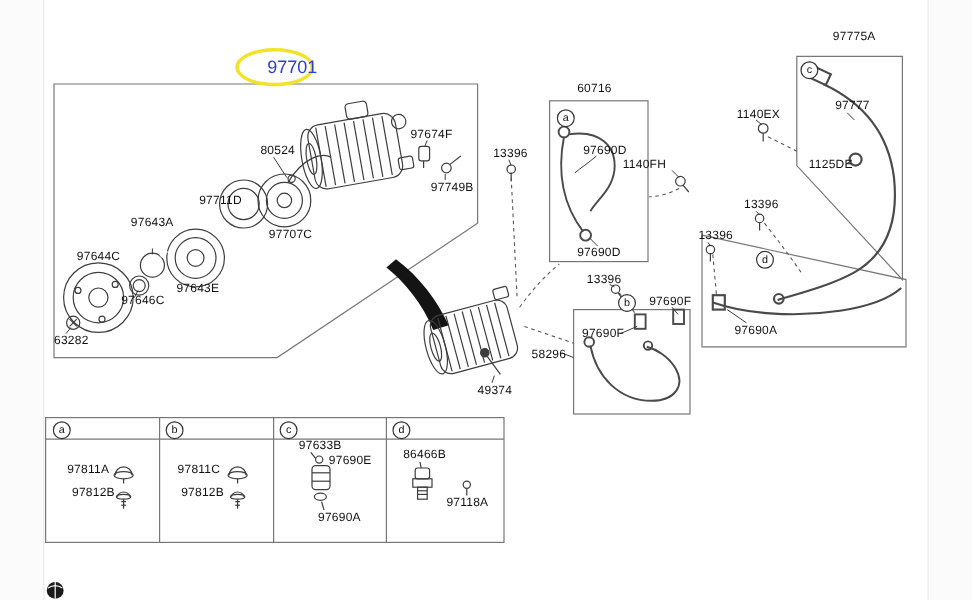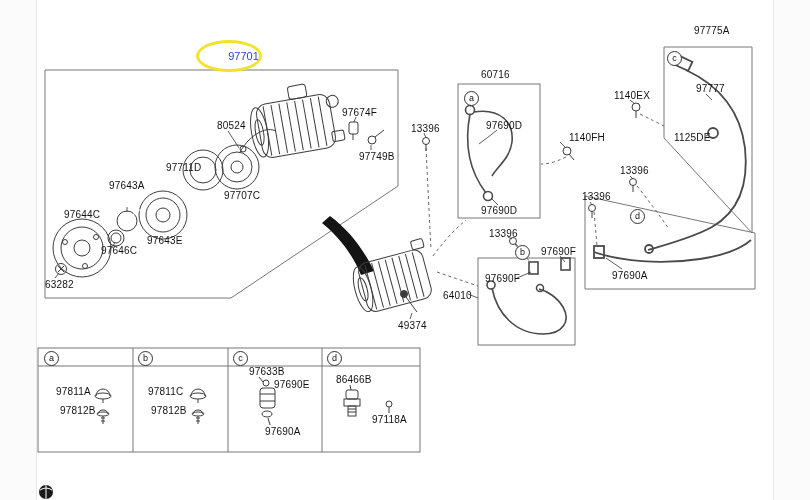--- a/index.html
+++ b/index.html
@@ -7,21 +7,21 @@
           font-family:"Liberation Sans",sans-serif;}
   .edge{position:absolute;top:0;height:500px;background:#fbfbfb;}
   .edge.left{left:0;width:36px;border-right:1px solid #e9e9e9;}
   .edge.right{right:0;width:36px;border-left:1px solid #e9e9e9;}
   svg.art{position:absolute;left:0;top:0;}
   .lbl{position:absolute;font-size:10px;color:#111;white-space:nowrap;letter-spacing:.2px;cursor:pointer;}
   .callout{position:absolute;width:13px;height:13px;border:1px solid #333;border-radius:50%;
            font-size:9px;line-height:13px;text-align:center;color:#111;background:#fff;}
   .hl{position:absolute;left:196px;top:40px;width:60px;height:26px;border:3px solid #f2e32a;
       border-radius:50%;display:flex;align-items:center;justify-content:center;cursor:pointer;}
-  .hl span{color:#2b3fd4;font-size:11px;margin-left:29px;}
+  .hl span{color:#2b3fd4;font-size:15px;margin-left:29px;}
 </style>
 </head>
 <body>
 
 <div class="canvas">
 
   <div class="edge left"></div>
   <div class="edge right"></div>
 
   <svg class="art" width="810" height="500" viewBox="0 0 810 500">
@@ -245,32 +245,32 @@
   <div class="lbl" style="left:359px;top:151px">97749B</div>
   <div class="lbl" style="left:166px;top:162px">97711D</div>
   <div class="lbl" style="left:224px;top:190px">97707C</div>
   <div class="lbl" style="left:109px;top:180px">97643A</div>
   <div class="lbl" style="left:64px;top:209px">97644C</div>
   <div class="lbl" style="left:101px;top:245px">97646C</div>
   <div class="lbl" style="left:147px;top:235px">97643E</div>
   <div class="lbl" style="left:45px;top:279px">63282</div>
   <div class="lbl" style="left:411px;top:123px">13396</div>
   <div class="lbl" style="left:486px;top:120px">97690D</div>
-  <div class="lbl" style="left:569px;top:132px">1140FH</div>
+  <div class="lbl" style="left:519px;top:132px">1140FH</div>
   <div class="lbl" style="left:614px;top:90px">1140EX</div>
   <div class="lbl" style="left:696px;top:83px">97777</div>
   <div class="lbl" style="left:674px;top:132px">1125DE</div>
   <div class="lbl" style="left:620px;top:165px">13396</div>
   <div class="lbl" style="left:582px;top:191px">13396</div>
   <div class="lbl" style="left:481px;top:205px">97690D</div>
   <div class="lbl" style="left:489px;top:228px">13396</div>
   <div class="lbl" style="left:541px;top:246px">97690F</div>
   <div class="lbl" style="left:485px;top:273px">97690F</div>
   <div class="lbl" style="left:612px;top:270px">97690A</div>
-  <div class="lbl" style="left:443px;top:290px">64010</div>
+  <div class="lbl" style="left:443px;top:290px">58296</div>
   <div class="lbl" style="left:398px;top:320px">49374</div>
 
   <div class="callout" style="left:464px;top:91px">a</div>
   <div class="callout" style="left:515px;top:245px">b</div>
   <div class="callout" style="left:667px;top:51px">c</div>
   <div class="callout" style="left:630px;top:209px">d</div>
 
   <div class="callout" style="left:44px;top:351px">a</div>
   <div class="callout" style="left:138px;top:351px">b</div>
   <div class="callout" style="left:233px;top:351px">c</div>

